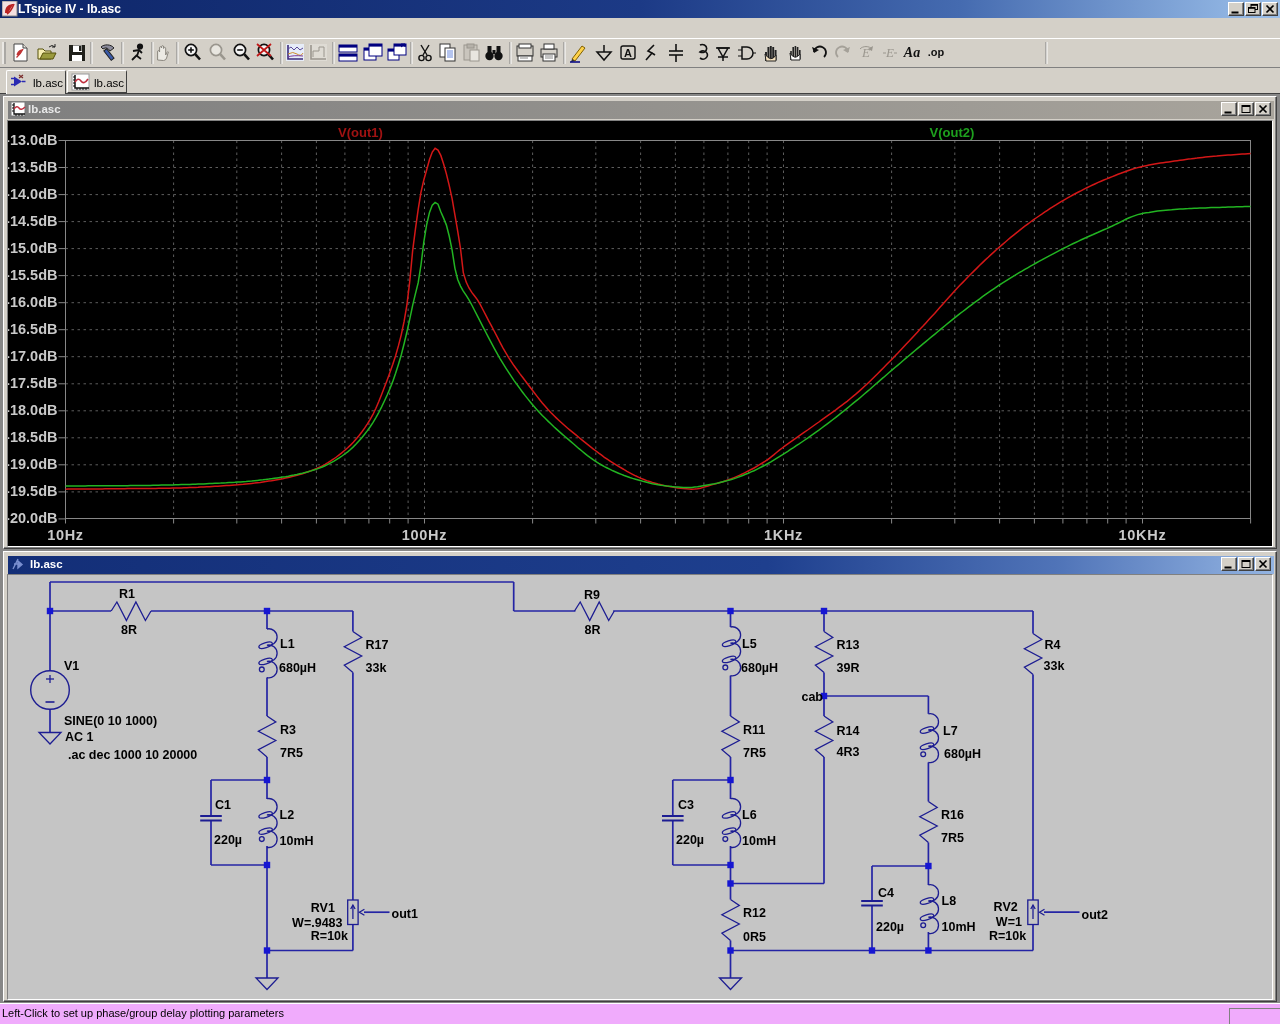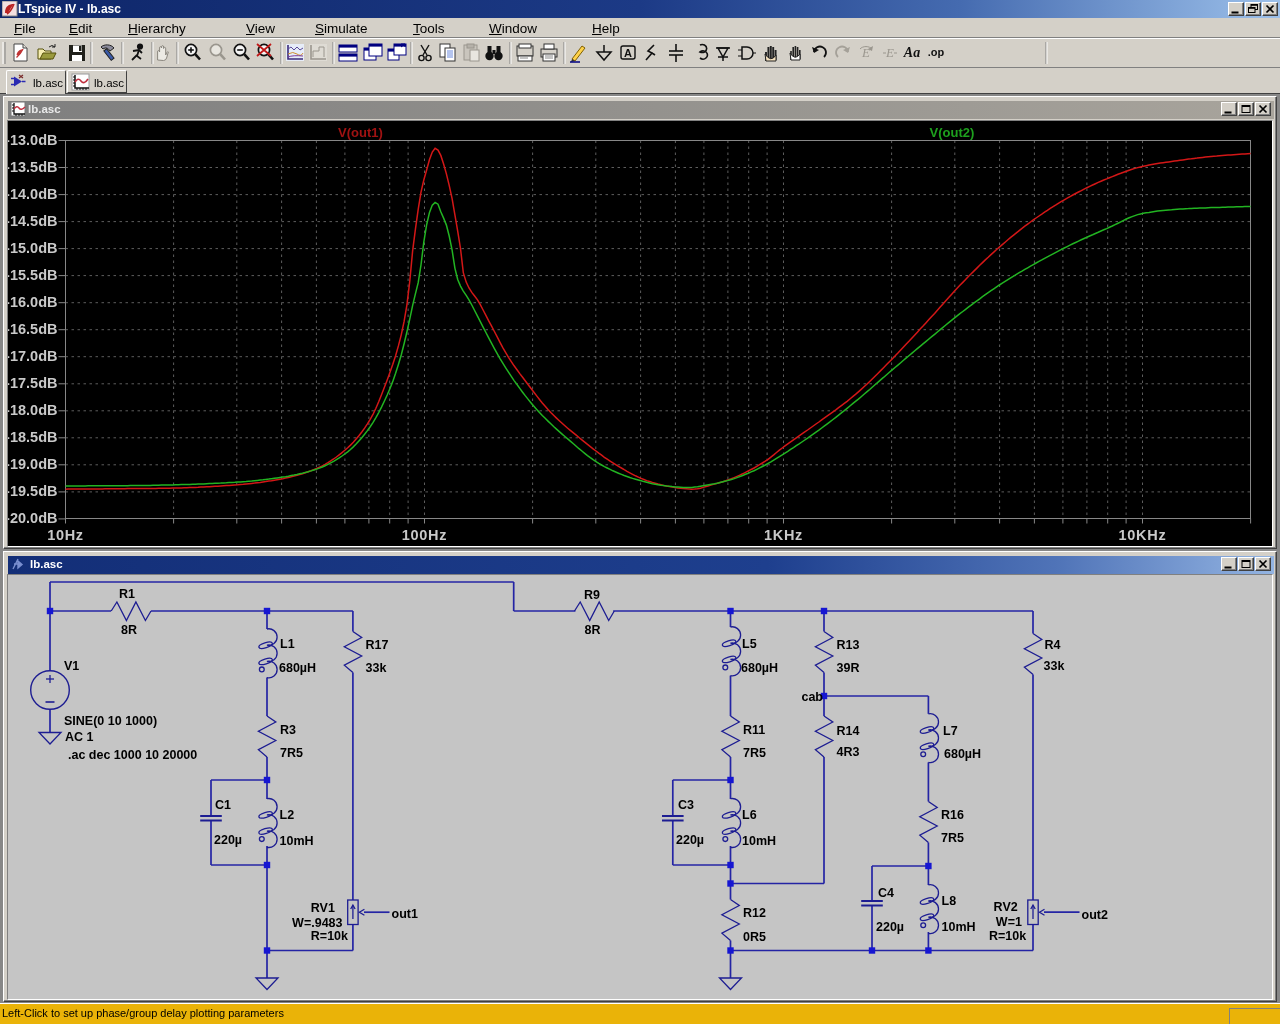--- a/index.html
+++ b/index.html
@@ -11,21 +11,21 @@
 .menubar span { position:absolute; top:3px; }
 .tabbar { position:absolute; left:0; top:69px; width:1280px; height:25px; background:#d4d0c8; }
 .win { position:absolute; left:3px; width:1274px; background:#d4d0c8;
   border-top:1px solid #ffffff; border-left:1px solid #ffffff; border-right:1px solid #404040; border-bottom:1px solid #404040;
   box-shadow:inset -1px -1px 0 #808080, inset 1px 1px 0 #d4d0c8; }
 .wtitle { position:absolute; left:4px; top:4px; width:1266px; height:18px; color:#fff; font-size:11.5px; font-weight:bold; }
 .wclient { position:absolute; left:3px; top:23px; width:1266px; overflow:hidden; border:1px solid; border-color:#808080 #ffffff #ffffff #808080; }
 .btn { position:absolute; top:2px; width:16px; height:14px; background:#d4d0c8;
   border-top:1px solid #fff; border-left:1px solid #fff; border-right:1px solid #404040; border-bottom:1px solid #404040;
   box-shadow:inset -1px -1px 0 #808080; overflow:hidden; }
-.statusbar { position:absolute; left:0; top:1003px; width:1280px; height:21px; background:#eab308; border-top:1px solid #ffffff; font-size:11px; color:#000;text-align:center; }
+.statusbar { position:absolute; left:0; top:1003px; width:1280px; height:21px; background:#f0abfc; border-top:1px solid #ffffff; font-size:11px; color:#000;text-align:center; }
 </style></head>
 <body>
 <div id="screen">
 
 <div class="titlebar">
   <svg width="16" height="16" style="position:absolute;left:2px;top:1px">
         <rect x="0" y="0" width="15" height="15" fill="#f4e0e0" stroke="#888"></rect>
         <path d="M3,12 C3,5 7,3 12,3 C9,6 8,9 6,12 Z" fill="#b92222"></path>
         <path d="M12,3 C10,8 8,11 5,13" stroke="#b92222" stroke-width="1.6" fill="none"></path>
       </svg>
@@ -43,31 +43,20 @@
           <rect x="2.5" y="4" width="6.5" height="1.8" fill="#000"></rect>
         </svg>
       </span>
   <span class="btn" style="left:1262px">
         <svg width="14" height="12" style="position:absolute;left:0;top:0">
           <path d="M3.5,2.5 L10.5,9.5 M10.5,2.5 L3.5,9.5" stroke="#000" stroke-width="1.7"></path>
         </svg>
       </span>
 </div>
 
-<div class="menubar">
-  <span style="left:14px"><u>F</u>ile</span>
-  <span style="left:69px"><u>E</u>dit</span>
-  <span style="left:128px"><u>H</u>ierarchy</span>
-  <span style="left:246px"><u>V</u>iew</span>
-  <span style="left:315px"><u>S</u>imulate</span>
-  <span style="left:413px"><u>T</u>ools</span>
-  <span style="left:489px"><u>W</u>indow</span>
-  <span style="left:592px"><u>H</u>elp</span>
-  <div style="position:absolute;left:0;top:19px;width:1280px;height:1px;background:#808080"></div>
-</div>
 
 <div style="position:absolute;left:0;top:38px;width:1280px;height:30px">
       <svg width="1280" height="30" viewBox="0 0 1280 30" style="position:absolute;left:0;top:0">
         <rect x="0" y="0" width="1280" height="30" fill="#d4d0c8"></rect>
         <line x1="0" y1="0.5" x2="1280" y2="0.5" stroke="#ffffff"></line>
         <line x1="3" y1="4" x2="3" y2="26" stroke="#ffffff"></line>
         <line x1="5" y1="4" x2="5" y2="26" stroke="#808080"></line>
         <g transform="translate(12,5)">
           <path d="M2,1 L11,1 L15,5 L15,18 L2,18 Z" fill="#fff" stroke="#444"></path>
           <path d="M11,1 L11,5 L15,5" fill="#e8e4dc" stroke="#444"></path>

